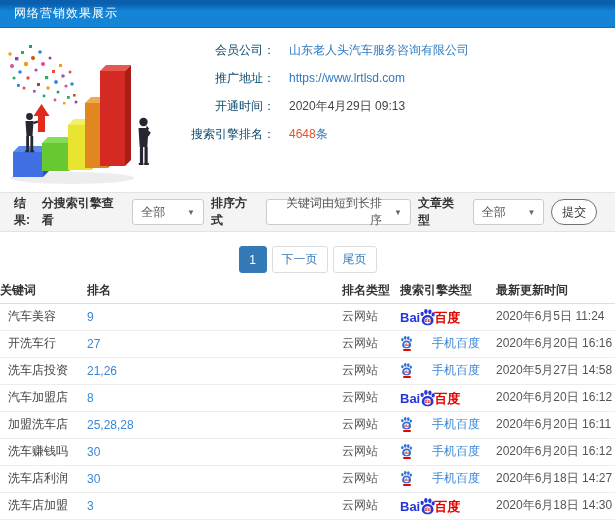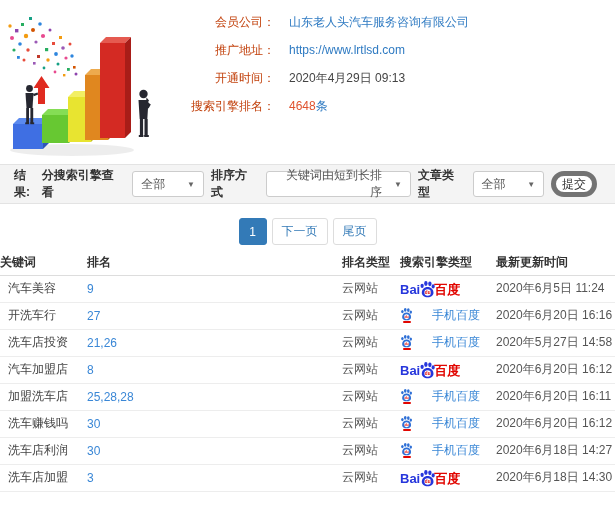--- a/index.html
+++ b/index.html
@@ -10,40 +10,40 @@
   
   .topbar { height:28px; background:linear-gradient(180deg,#0a5fae 0%,#0a5fae 14%,#1484d6 42%,#1484d6 100%);
     display:flex; align-items:center; padding-left:14px; border-bottom:1px solid #0d6db8; }
   .topbar .title { color:#fff; font-size:12px; letter-spacing:1px; }
 
   
   .info-section { position:relative; height:164px; }
   .illustration { position:absolute; left:0; top:4px; width:185px; height:158px; }
   .info-list { position:absolute; left:185px; top:8px; width:425px; }
   .info-row { display:flex; align-items:center; height:28px; }
-  .info-label { width:90px; text-align:right; color:#c2410c; }
+  .info-label { width:90px; text-align:right; color:#0c4a6e; }
   .info-value { margin-left:14px; }
   .link-blue { color:#2e7ac2; cursor:pointer; text-decoration:none; }
   .plain-val { color:#444; }
   .rank-count { color:#e0532f; }
   .rank-unit { color:#2e7ac2; }
 
   
   .filter-bar { height:40px; background:#f4f4f4; border-top:1px solid #e3e3e3; border-bottom:1px solid #e3e3e3;
     display:flex; align-items:center; padding:0 18px 0 14px; }
   .filter-result-label { font-weight:bold; color:#333; }
   .filter-controls { margin-left:auto; display:flex; align-items:center; gap:7px; }
   .filter-label { font-weight:bold; color:#333; }
   .fake-select { background:#fff; border:1px solid #ccc; border-radius:3px; height:26px;
     display:inline-flex; align-items:center; padding:0 8px; color:#555; cursor:pointer;text-align:right; }
   .fake-select .caret { margin-left:12px; font-size:8px; color:#666; }
   .sel-engine { width:72px; justify-content:space-between; }
   .sel-sort { width:146px; justify-content:space-between; }
   .sel-article { width:72px; justify-content:space-between; }
-  .submit-btn { background:#fff; border:5px solid #737373; border-radius:13px; height:26px; width:46px;
+  .submit-btn { background:#fff; border:1px solid #737373; border-radius:13px; height:26px; width:46px;
     color:#333; cursor:pointer; font-size:12px; }
 
   
   .pagination { margin-top:14px; margin-bottom:6px; display:flex; justify-content:center; gap:5px; height:27px; }
   .page-item { min-width:28px; height:27px; border:1px solid #ddd; border-radius:3px; background:#fff;
     color:#337ab7; display:inline-flex; align-items:center; justify-content:center; padding:0 9px; cursor:pointer; }
   .page-item.active { background:#337ab7; border-color:#337ab7; color:#fff; }
 
   
   .result-table { width:100%; border-collapse:collapse; table-layout:fixed;padding-left:43px; }
@@ -66,20 +66,23 @@
   .paw-wrap { display:inline-flex; flex-direction:column; align-items:center; }
   .paw-sm { width:13px; height:14px; color:#2e6fd6; }
   .paw-underline { width:8px; height:2px; background:#e10601; border-radius:1px; margin-top:0px; }
   .mb-text { color:#3a87d6; }
 </style>
 </head>
 <body>
 
 <div class="page">
 
+  <div class="topbar">
+    <span class="title">网络营销效果展示</span>
+  </div>
 
   <div class="info-section">
 
     <svg class="illustration" viewBox="0 0 185 158">
 
       <ellipse cx="72" cy="146" rx="62" ry="6" fill="rgba(0,0,0,0.07)"></ellipse>
 
       <polygon points="13,120 43,120 49,114 19,114" fill="#5b8aef"></polygon>
       <polygon points="43,120 49,114 49,139 43,145" fill="#2f55b8"></polygon>
       <rect x="13" y="120" width="30" height="25" fill="#3f6fe3"></rect>

